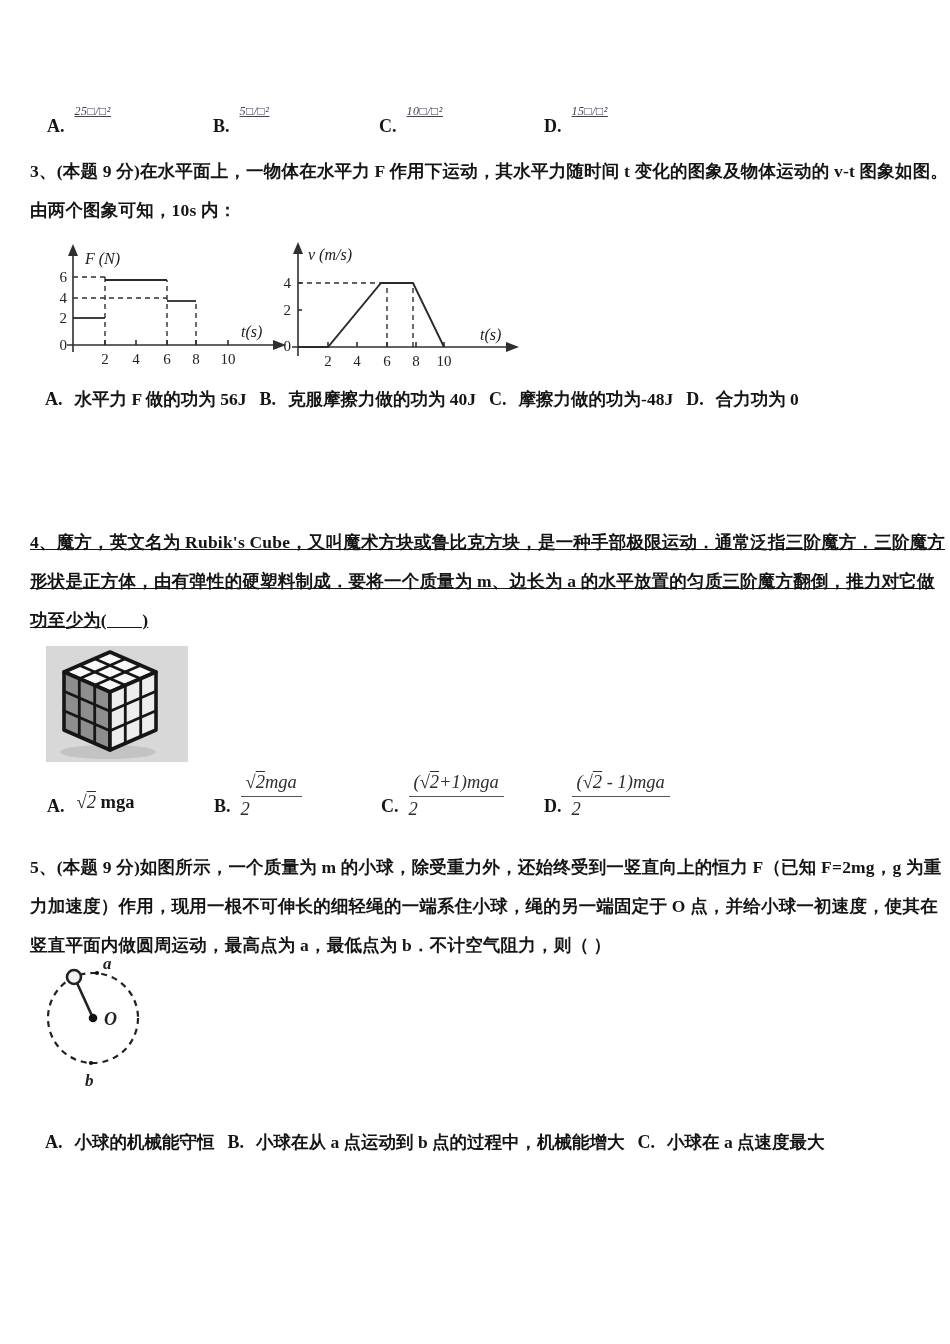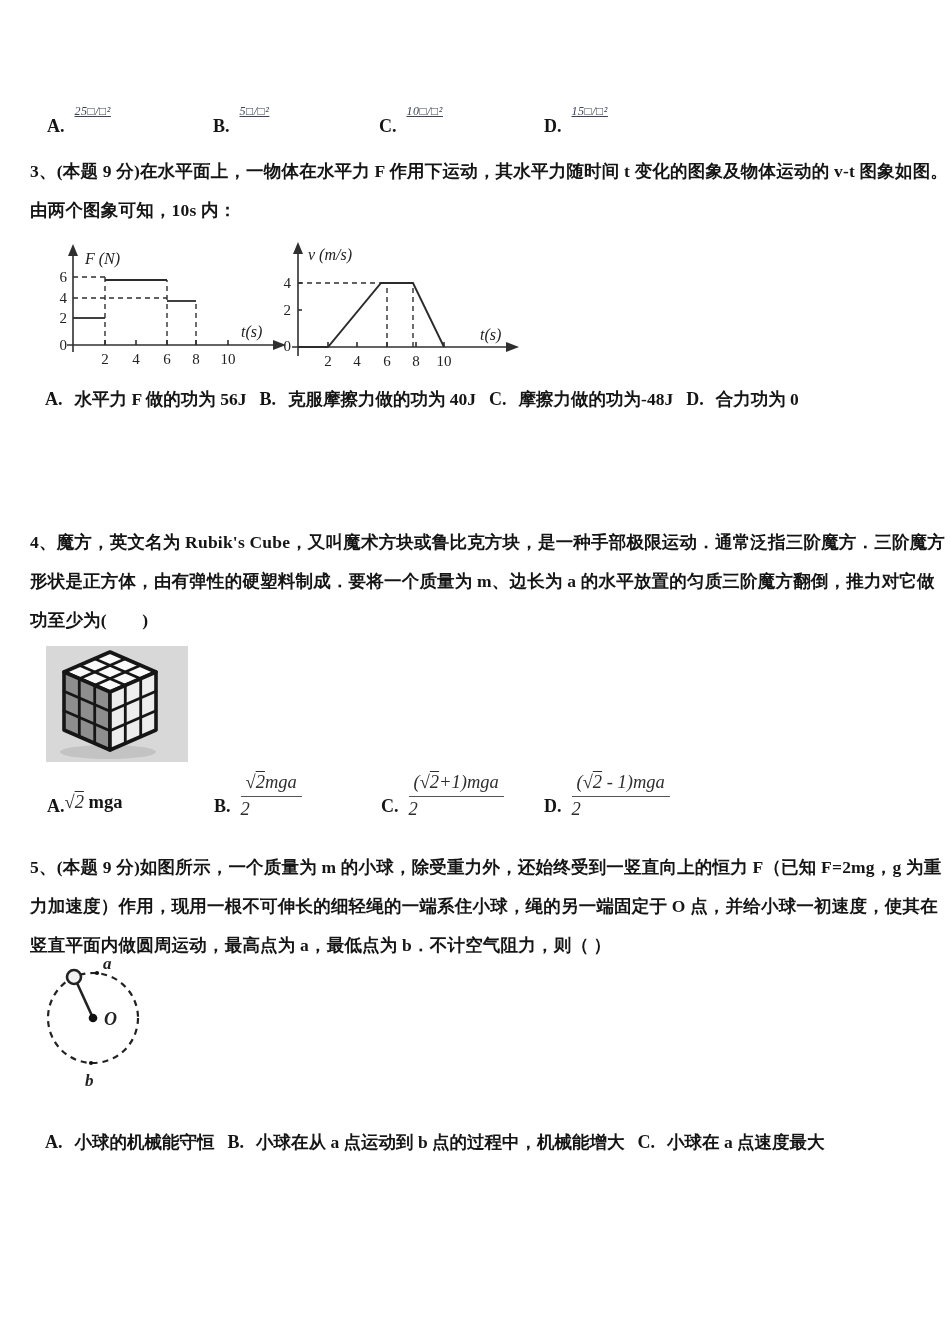--- a/index.html
+++ b/index.html
@@ -16,21 +16,21 @@
   .opt-label { font-weight:700; font-size:18px; }
   .q2-item { position:absolute; display:flex; align-items:flex-start; }
   .q2-item .opt-label { padding-top:12px; }
   .formula-it { font-style:italic; font-size:12px; color:#3d4257; margin-left:10px; letter-spacing:0.5px;text-decoration:underline; }
   .q4-item { position:absolute; display:flex; align-items:flex-start; }
   .q4-item .opt-label { padding-top:24px; }
   .frac { display:inline-block; text-align:left; font-style:italic; font-size:18.5px; color:#2e2e2e; margin-left:10px; }
   .frac .num { display:block; padding:0 5px 3px; border-bottom:1.4px solid #555; }
   .frac .den { display:block; padding-top:2px; }
   .rad { text-decoration:overline; }
-  .sqrt-expr { font-style:italic; font-size:18.5px; color:#2e2e2e; padding-top:20px;text-align:center; }
+  .sqrt-expr { font-style:italic; font-size:18.5px; color:#2e2e2e; margin-left:12px; padding-top:20px;text-align:center; }
   .sqrt-expr b { font-style:normal; font-weight:700; color:#151515; }
   svg text { font-family:"Liberation Serif", serif; fill:#222; }
 </style>
 </head>
 <body>
 
 <div class="page">
 
   <div class="q2-item" style="left:47px; top:104px;">
     <span class="opt-label">A.</span>
@@ -135,21 +135,21 @@
       <span class="opt-label">B.</span><span>克服摩擦力做的功为 40J</span>
     </div>
     <div class="optline">
       <span class="opt-label">C.</span><span>摩擦力做的功为-48J</span>
     </div>
     <div class="optline">
       <span class="opt-label">D.</span><span>合力功为 0</span>
     </div>
   </div>
 
-  <div class="abs" style="left:30px; top:523px; width:900px;">
+  <div class="abs" style="left:30px; top:523px; width:900px;text-decoration:underline;">
     <div class="cnline">4、魔方，英文名为 Rubik's Cube，又叫魔术方块或鲁比克方块，是一种手部极限运动．通常泛指三阶魔方．三阶魔方</div>
     <div class="cnline">形状是正方体，由有弹性的硬塑料制成．要将一个质量为 m、边长为 a 的水平放置的匀质三阶魔方翻倒，推力对它做</div>
     <div class="cnline">功至少为(　　)</div>
   </div>
 
   <svg class="abs" style="left:46px; top:646px;" width="142" height="116" viewBox="0 0 142 116">
     <rect x="0" y="0" width="142" height="116" fill="#d8d8d8"></rect>
     <ellipse cx="62" cy="106" rx="48" ry="7" fill="#c3c3c3"></ellipse>
     <g stroke="#161616" stroke-width="3.6" stroke-linejoin="round">
       <polygon points="18,26 64,6 110,26 64,46" fill="#fafafa"></polygon>

